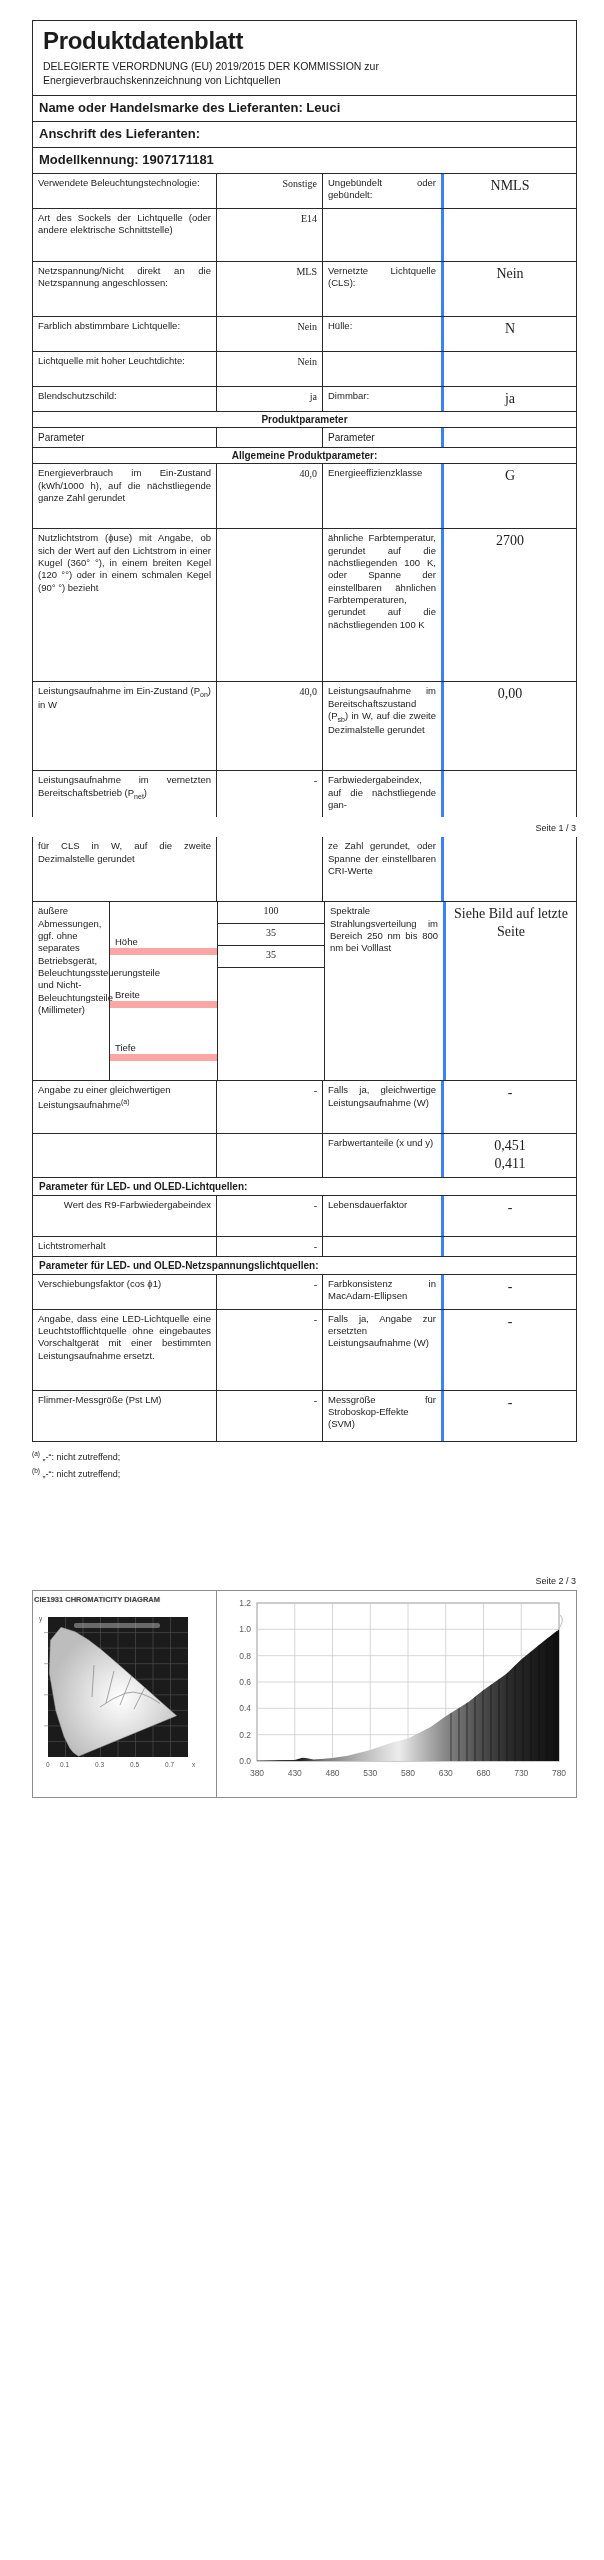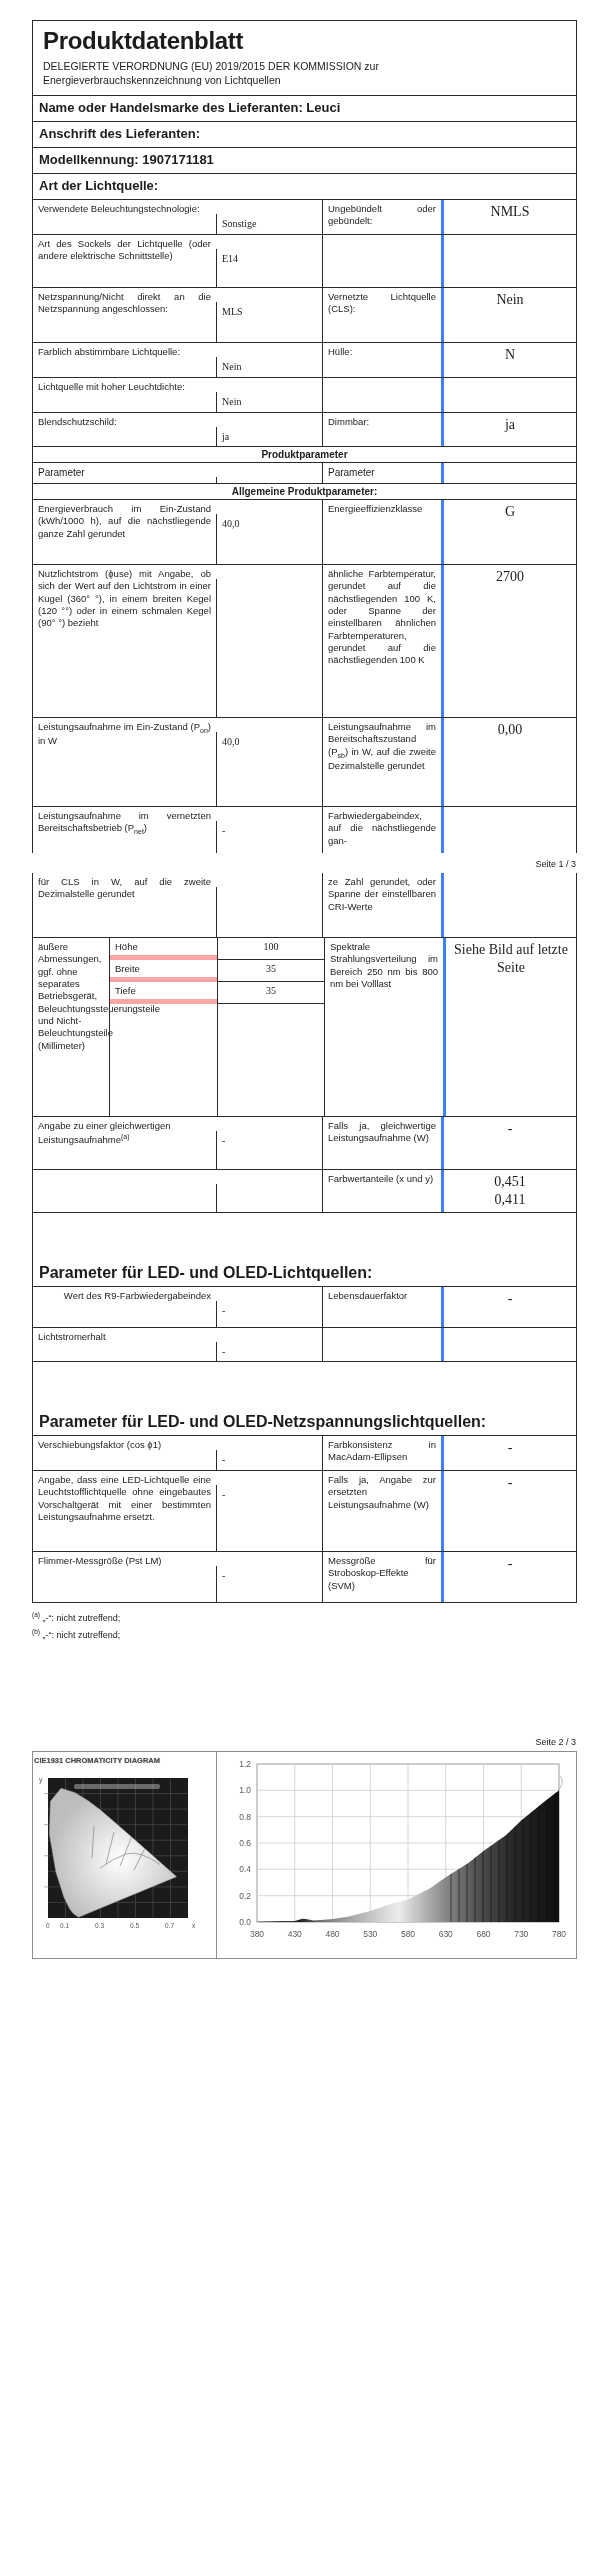--- a/index.html
+++ b/index.html
@@ -6,33 +6,33 @@
   body{width:604px;height:2560px;font-family:"Liberation Sans",sans-serif;color:#1c1c1c;}
   .sheet{position:relative;width:604px;height:2560px;background:#fff;overflow:hidden;}
   .doc{position:absolute;left:32px;top:20px;width:545px;}
   .tbl{box-sizing:border-box;border:1.5px solid #2a2a2a;border-bottom:none;width:545px;}
   .tbl2{box-sizing:border-box;border:1.5px solid #2a2a2a;border-top:none;width:545px;}
   .r{display:flex;border-top:1px solid #2a2a2a;align-items:stretch;}
   .r:first-child{border-top:none;}
   .tbl2 .r:first-child{border-top:none;}
   .c{box-sizing:border-box;padding:3px 5px;font-size:9.5px;line-height:1.3;}
   .cl{width:183px;text-align:justify;}
-  .cv{width:106px;border-left:1px solid #2a2a2a;text-align:left;font-family:"Liberation Serif",serif;font-size:10px;margin-top:14px;}
+  .cv{width:106px;border-left:1px solid #2a2a2a;text-align:right;font-family:"Liberation Serif",serif;font-size:10px;}
   .cl2{width:119px;border-left:1px solid #2a2a2a;text-align:justify;}
   .cv2{flex:1;border-left:3px solid #3b82f6;text-align:center;font-family:"Liberation Serif",serif;font-size:14px;}
   .titlebox{padding:6px 10px 8px;}
   .titlebox h1{margin:0 0 4px 0;font-size:24px;letter-spacing:-0.3px;}
   .titlebox p{margin:0;font-size:10.5px;max-width:368px;line-height:1.35;}
   .br{font-weight:bold;font-size:13px;padding:4px 6px;}
   .hc{text-align:center;font-weight:bold;font-size:10px;padding:1px 4px;}
-  .hl{font-weight:bold;font-size:16px;padding:2px 6px;margin-top:48px;}
+  .hl{font-weight:bold;font-size:10px;padding:2px 6px;}
   .pr{font-size:10px;}
   sub.sb{font-size:7px;}
   sup.sp{font-size:7px;}
-  .sub{box-sizing:border-box;height:22px;padding:3px 5px;font-size:9.5px;border-bottom:5px solid #fca5a5;}
+  .sub{box-sizing:border-box;height:22px;padding:3px 5px;font-size:9.5px;border-bottom:7px solid #fca5a5;margin-top:31px;}
   .subv{box-sizing:border-box;height:22px;padding:3px 5px;font-size:10px;border-bottom:1px solid #2a2a2a;text-align:center;font-family:"Liberation Serif",serif;}
   .pglabel{text-align:right;font-size:9px;padding:6px 1px 4px;color:#222;}
   .fn{margin-top:6px;font-size:9px;line-height:1.7;}
   .fn sup{font-size:6.5px;}
   .gap2{margin-top:88px;}
   .charts{display:flex;box-sizing:border-box;border:1px solid #8d8d8d;height:208px;background:#fff;}
   .cie{width:184px;border-right:1px solid #8d8d8d;padding:2px 1px;box-sizing:border-box;}
   .cietitle{font-size:7.5px;font-weight:bold;color:#4c4c4c;text-align:left;padding:2px 0 1px;text-shadow:0 0 1px #999;}
   .spd{flex:1;padding:2px 2px;box-sizing:border-box;}
   .pre{white-space:pre-line;}
@@ -49,23 +49,20 @@
         <p>DELEGIERTE VERORDNUNG (EU) 2019/2015 DER KOMMISSION zur Energieverbrauchskennzeichnung von Lichtquellen</p>
       </div>
       <div class="r">
           <div class="c br" style="width:100%">Name oder Handelsmarke des Lieferanten: Leuci</div>
         </div>
       <div class="r">
           <div class="c br" style="width:100%">Anschrift des Lieferanten:</div>
         </div>
       <div class="r">
           <div class="c br" style="width:100%">Modellkennung: 1907171181</div>
-        </div>
-      <div class="r">
-          <div class="c br" style="width:100%">Art der Lichtquelle:</div>
         </div>
 
       <div class="r" style="min-height:34px">
         <div class="c cl">Verwendete Beleuchtungstechnologie:</div>
         <div class="c cv">Sonstige</div>
         <div class="c cl2">Ungebündelt oder gebündelt:</div>
         <div class="c cv2">NMLS</div>
       </div>
       <div class="r" style="min-height:52px">
         <div class="c cl">Art des Sockels der Lichtquelle (oder andere elektrische Schnittstelle)</div>

